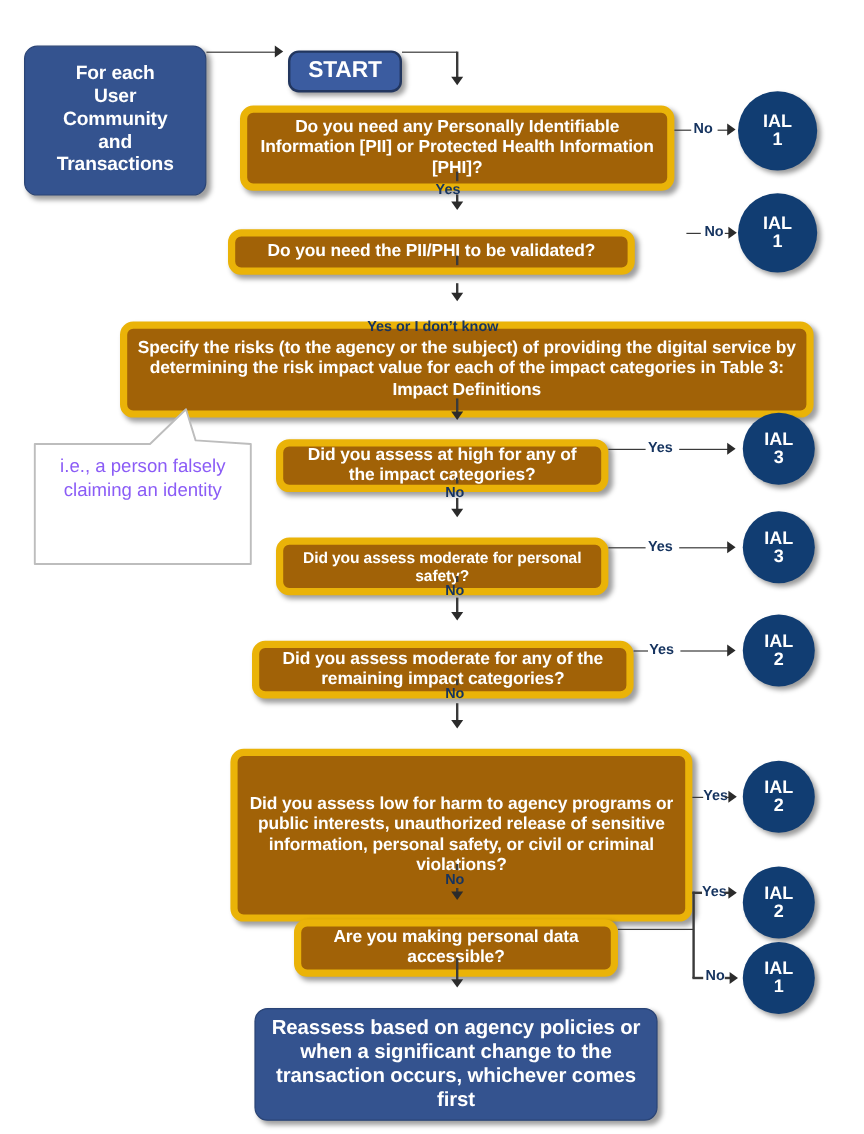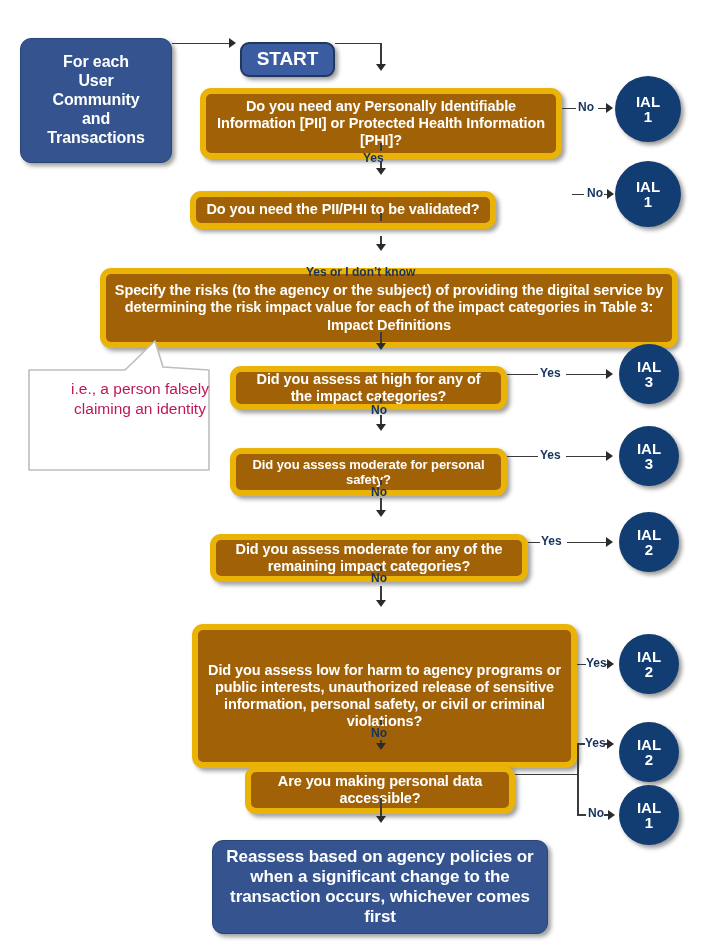--- a/index.html
+++ b/index.html
@@ -111,25 +111,24 @@
   #callout .callout-svg {
     position: absolute;
     left: 0; top: 0;
   }
   #callout .callout-text {
     position: absolute;
     left: 4px;
     top: 42px;
     width: 176px;
     text-align: center;
-    color: #be185d;
+    color: #8b5cf6;
     font-size: 15.5px;
     line-height: 1.32;
     font-weight: normal;
-    padding-left: 21px;
   }
 </style>
 </head>
 <body>
 
 <div id="canvas">
 
   <div class="node node-dark" style="left:20px; top:22px; width:152px; height:125px; font-size:16px;">
     <span style="white-space:pre-line;">For each
 User
@@ -139,21 +138,21 @@
   </div>
 
   <div class="node node-start" style="left:240px; top:26px; width:95px; height:35px; font-size:19px;">
     <span>START</span>
   </div>
 
   <div class="node node-light" style="left:200px; top:72px; width:362px; height:71px; font-size:14.5px;">
     <span>Do you need any Personally Identifiable Information [PII] or Protected Health Information [PHI]?</span>
   </div>
 
-  <div class="node node-light" style="left:190px; top:175px; width:306px; height:38px; font-size:14.5px;">
+  <div class="node node-light" style="left:190px; top:175px; width:339px; height:38px; font-size:14.5px;">
     <span>Do you need the PII/PHI to be validated?</span>
   </div>
 
   <div class="node node-light" style="left:100px; top:252px; width:578px; height:80px; font-size:14.5px;">
     <span>Specify the risks (to the agency or the subject) of providing the digital service by determining the risk impact value for each of the impact categories in Table 3: Impact Definitions</span>
   </div>
 
   <div class="node node-light" style="left:230px; top:350px; width:277px; height:44px; font-size:14.5px;">
     <span>Did you assess at high for any of the impact categories?</span>
   </div>

